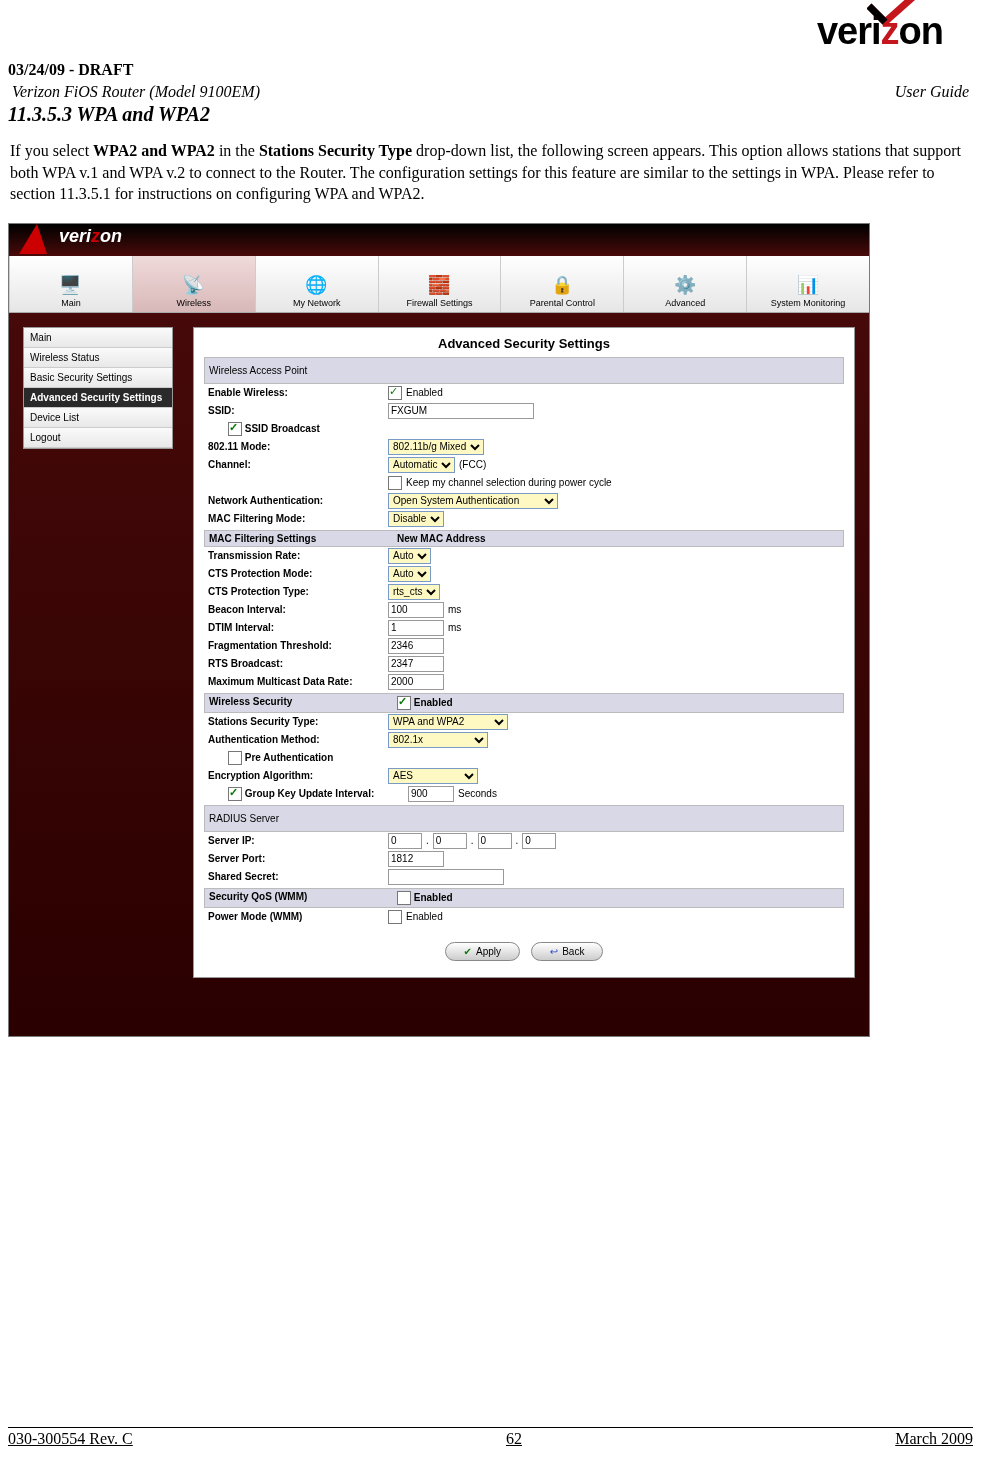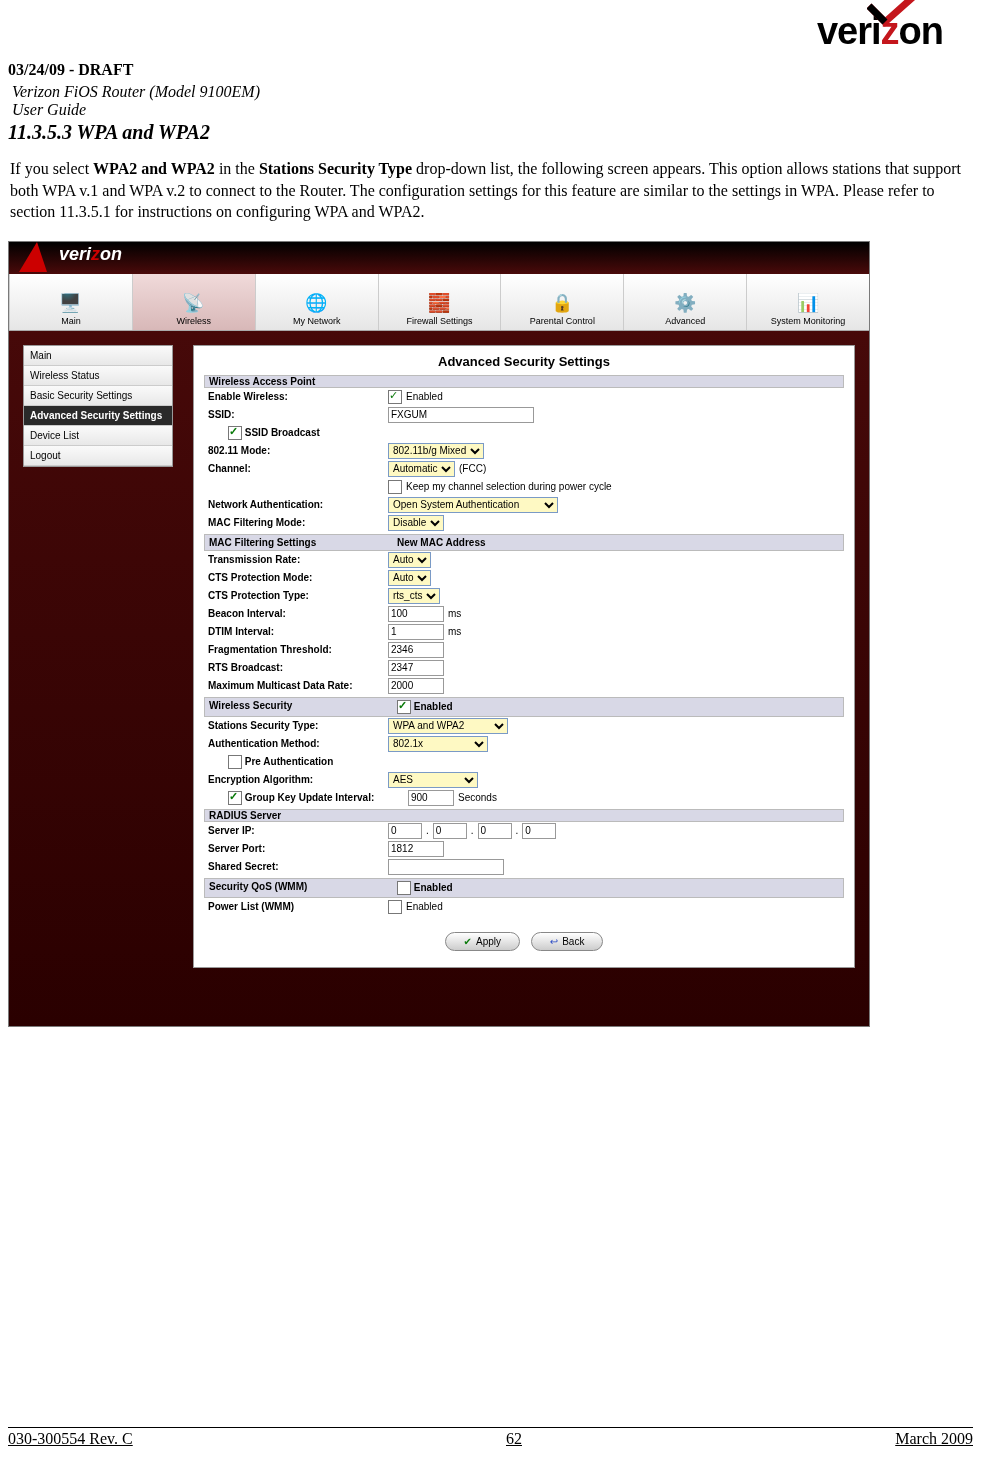--- a/index.html
+++ b/index.html
@@ -39,21 +39,20 @@
     font-size: 16px;
     margin-top: 8px;
     font-weight: bold;
   }
   .subheader {
     display: flex;
     justify-content: space-between;
     font-style: italic;
     font-size: 16px;
     margin: 4px 4px 0 4px;
-    flex-direction: column;
   }
   .section-title {
     font-style: italic;
     font-weight: bold;
     font-size: 20px;
     margin: 2px 0 14px 0;
   }
   .body-text {
     font-size: 16px;
     line-height: 1.35;
@@ -146,23 +145,23 @@
   }
   .content-title {
     text-align: center;
     font-weight: bold;
     font-size: 13px;
     color: #000;
     margin: 2px 0 6px 0;
   }
   .sec-header {
     background: #d8d8e6;
-    font-weight: bold;
-    font-size: 10px;
-    padding: 0 4px;
+    font-weight: normal;
+    font-size: 10px;
+    padding: 7px 4px;
     border: 1px solid #bbb;
     margin-top: 2px;
   }
   .row {
     display: flex;
     font-size: 10px;
     padding: 1px 4px;
     align-items: center;
     min-height: 16px;
   }
@@ -473,21 +472,21 @@
             <div class="val">
               <input type="text" style="width: 110px;" value="">
             </div>
           </div>
 
         <div class="two-col-header">
             <div>Security QoS (WMM)</div>
             <div><span class="ck"></span> <span>Enabled</span></div>
           </div>
         <div class="row">
-            <div class="lbl">Power List (WMM)</div>
+            <div class="lbl">Power Mode (WMM)</div>
             <div class="val">
               <span class="ck"></span> 
               <span>Enabled</span>
             </div>
           </div>
 
         <div class="btn-row">
           <span class="btn"><span class="sym">✔</span><span>Apply</span></span>
           <span class="btn"><span class="sym blue">↩</span><span>Back</span></span>
         </div>

